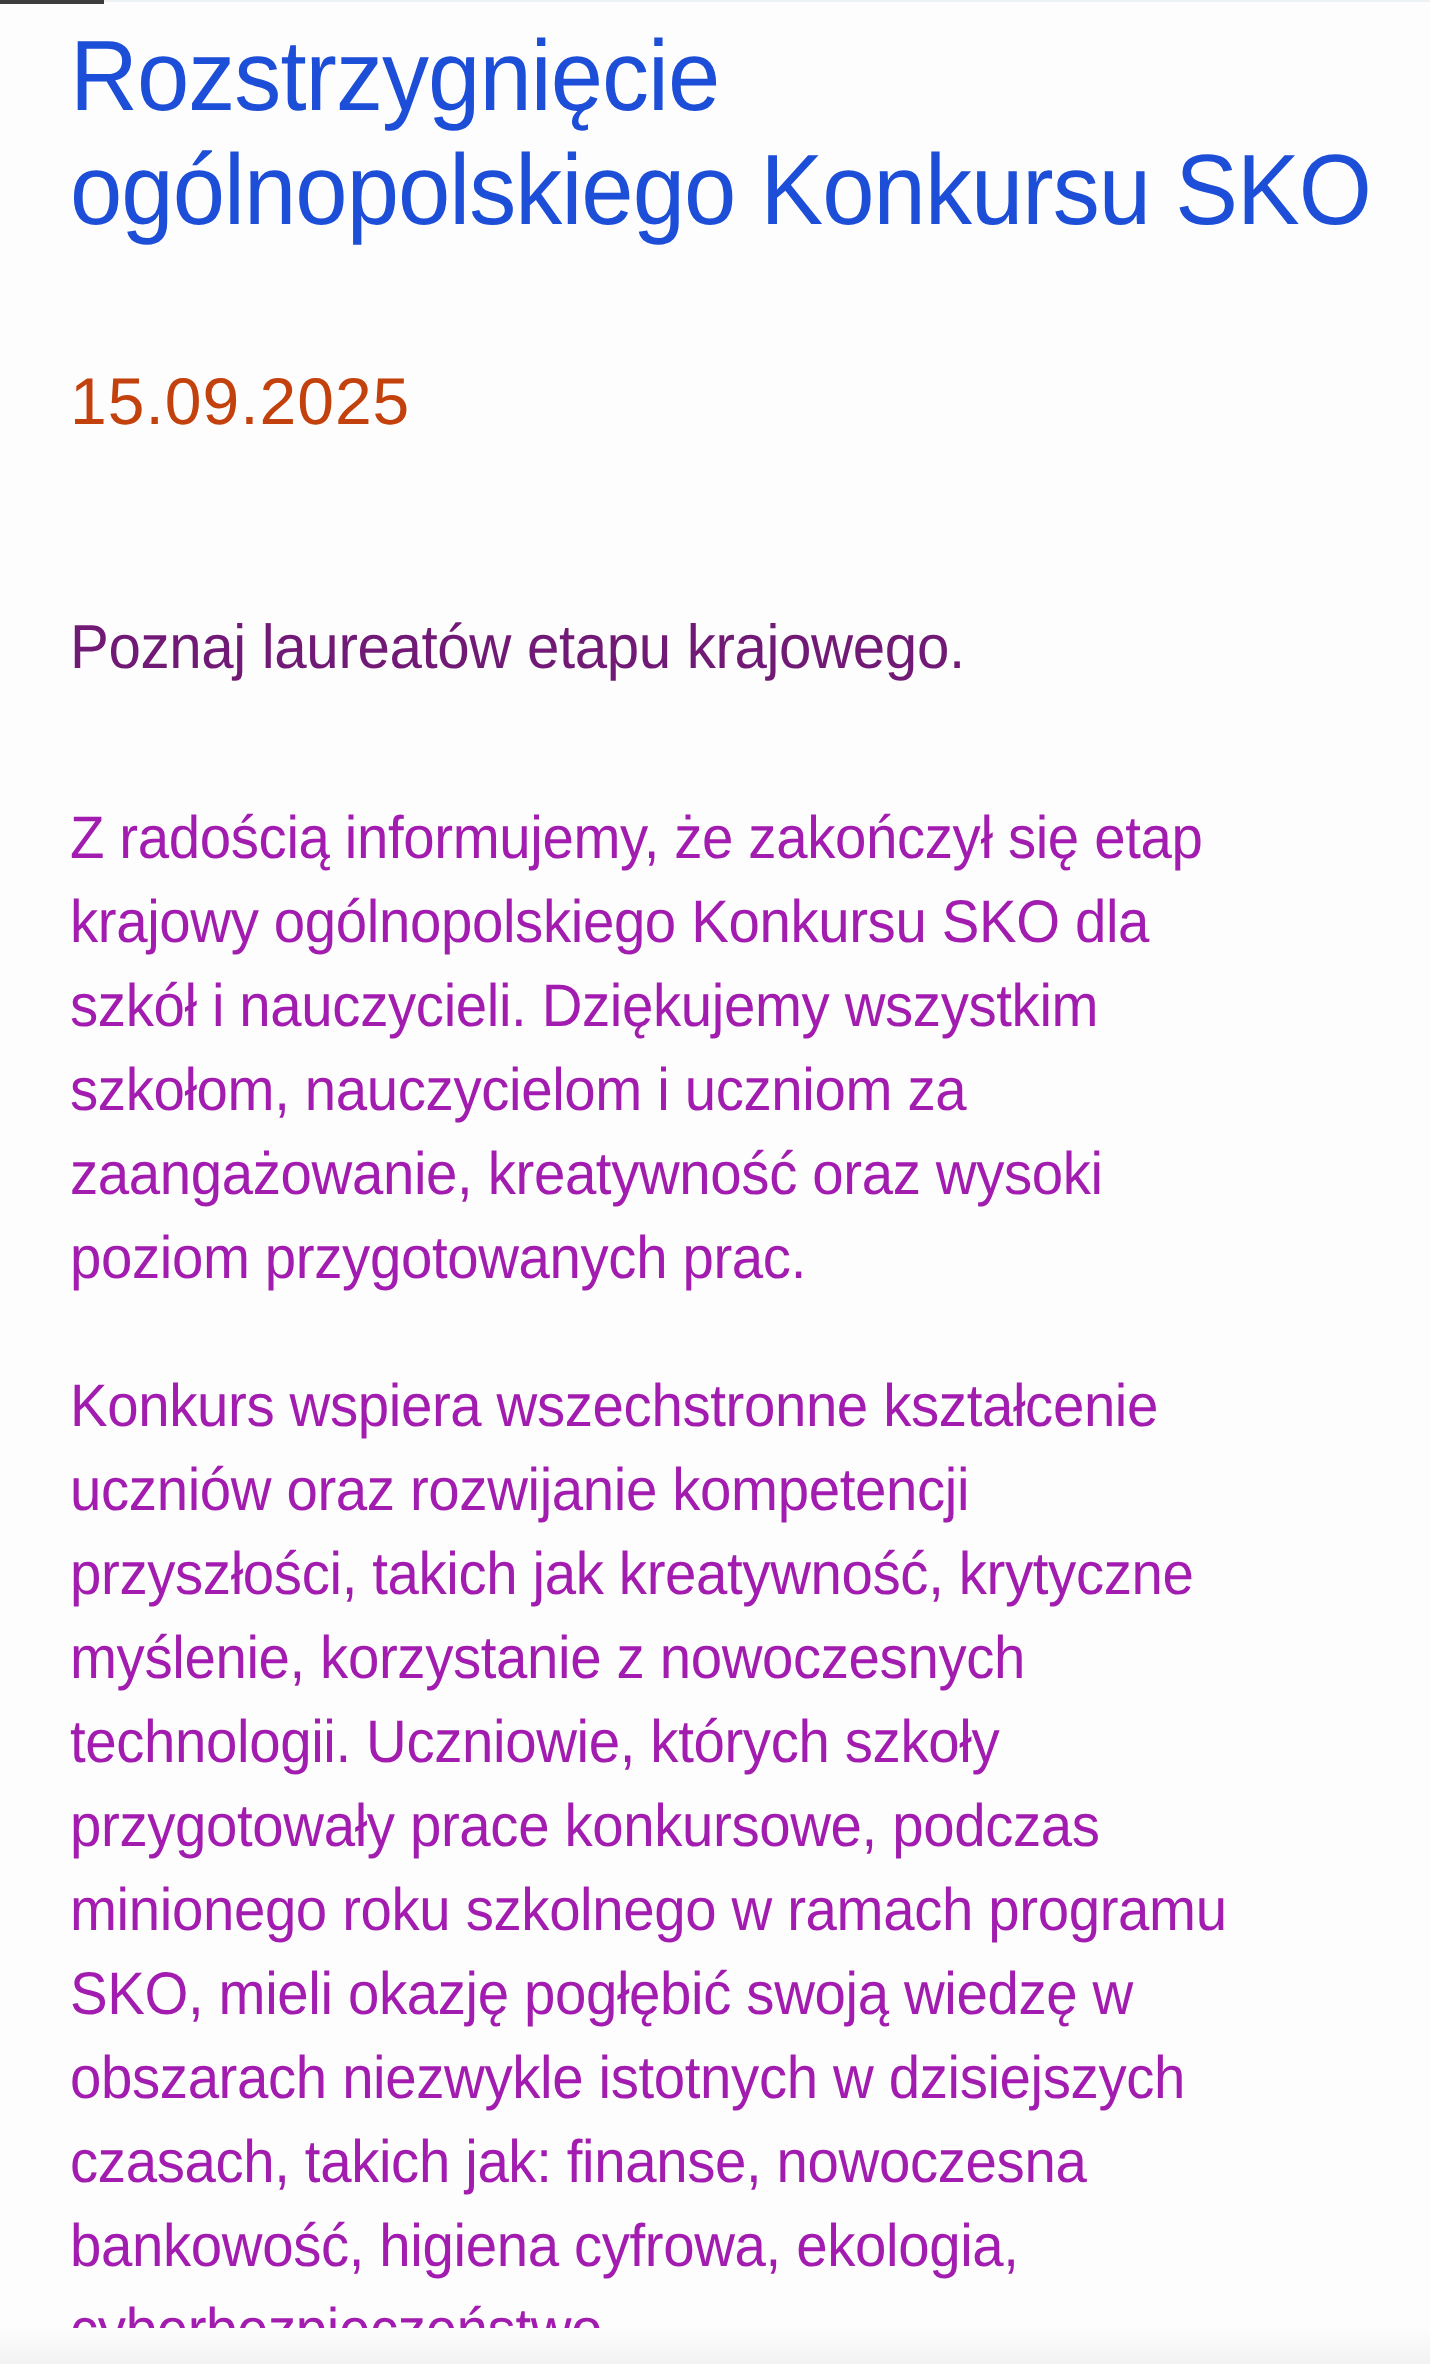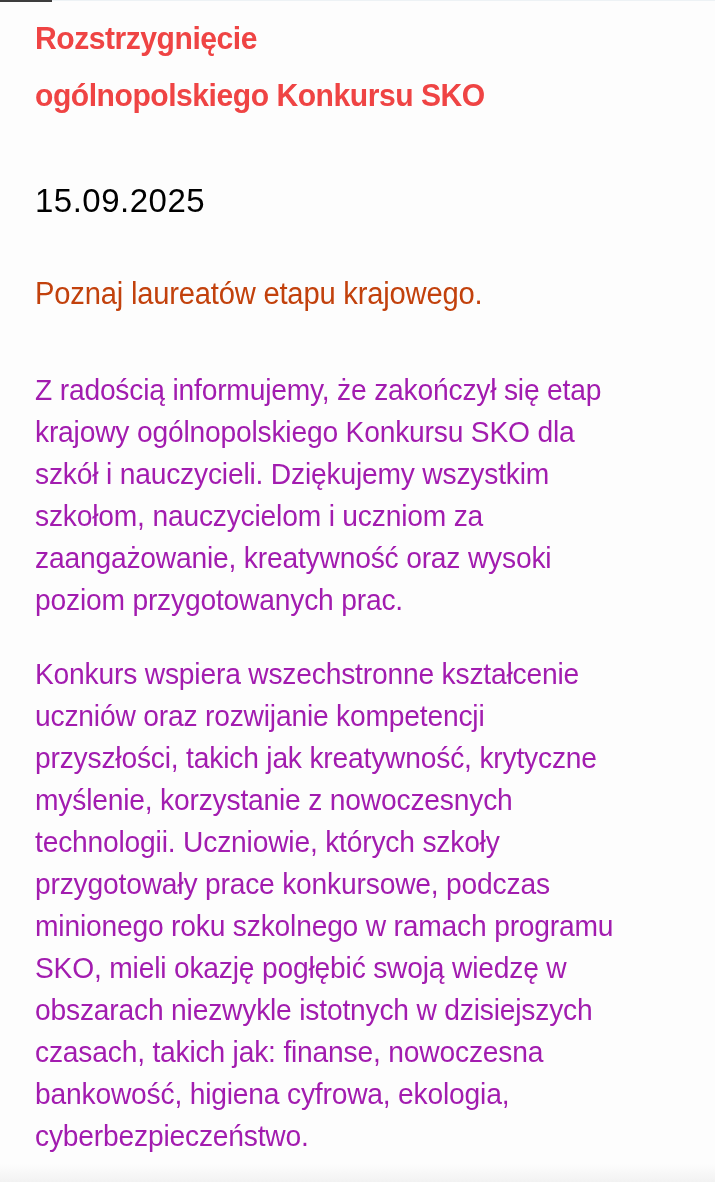--- a/index.html
+++ b/index.html
@@ -33,38 +33,38 @@
     box-sizing: border-box;
     width: 715px;
   }
   .cond {
     transform: scaleX(0.94);
     transform-origin: 0 50%;
     white-space: nowrap;
   }
   .article-title {
     margin: 0;
-    font-size: 32px;
+    font-size: 50px;
     line-height: 57px;
-    font-weight: 700;
-    color: #ef4444;
+    font-weight: 400;
+    color: #1d4ed8;
     letter-spacing: -0.5px;
   }
   .article-date {
     margin-top: 59px;
     font-size: 33px;
     line-height: 36px;
-    color: #000000;
+    color: #c2410c;
     letter-spacing: 0.5px;
   }
   .article-lead {
-    margin-top: 54px;
+    margin-top: 84px;
     font-size: 31px;
     line-height: 42px;
-    color: #c2410c;
+    color: #701a75;
     letter-spacing: -0.2px;
   }
   .article-paragraph {
     font-size: 30px;
     line-height: 42px;
     color: #a21caf;
     letter-spacing: -0.2px;
   }
   .p1 { margin-top: 54px; }
   .p2 { margin-top: 32px; }

